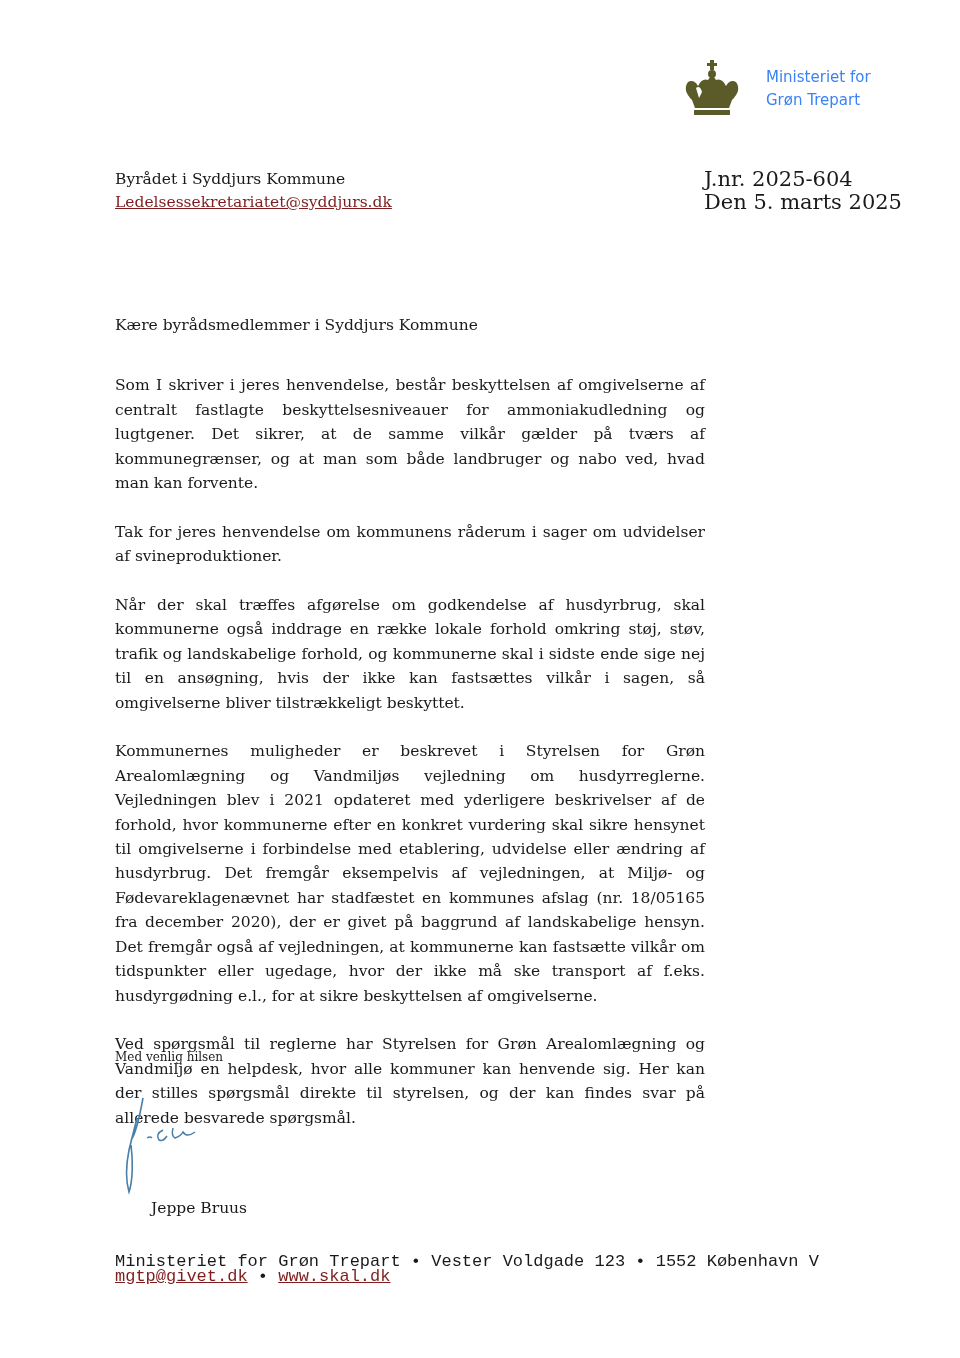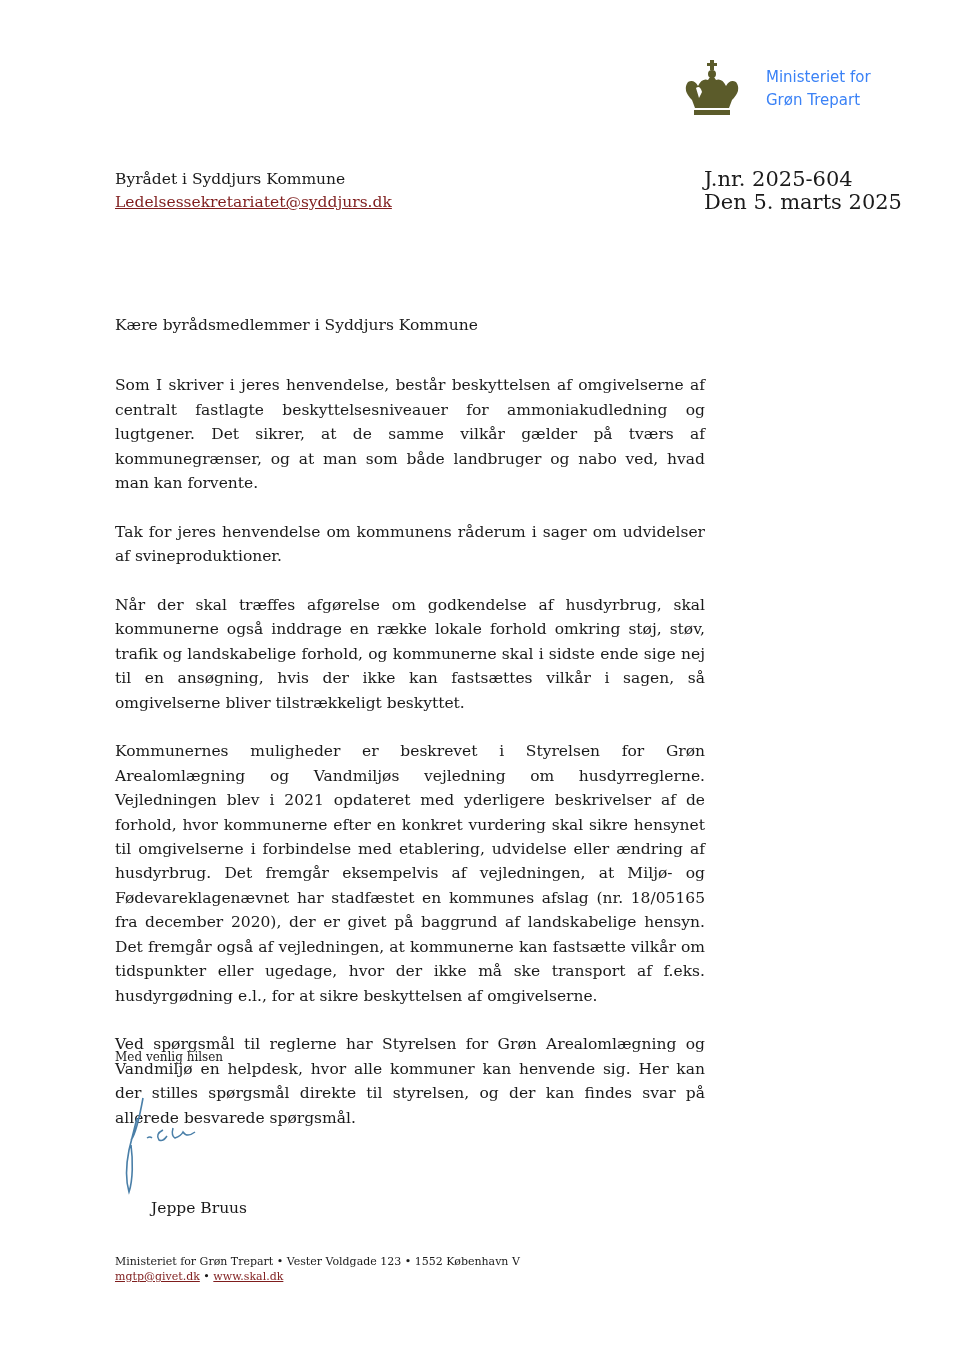--- a/index.html
+++ b/index.html
@@ -9,21 +9,21 @@
   .logo-text { margin-left: 24px; font-family: "DejaVu Sans", "Liberation Sans", sans-serif; color: #3b82f6; font-size: 15px; line-height: 23px; }
   .recipient { position: absolute; left: 115px; top: 168px; font-size: 15.5px; line-height: 23px; }
   .recipient a, .footer a { color: #7f1d1d; text-decoration: underline; }
   .ref { position: absolute; left: 704px; top: 168px; font-size: 21px; line-height: 23px; }
   .body { position: absolute; left: 115px; top: 313px; width: 590px; font-size: 15.5px; line-height: 24.4px; }
   .body p { margin: 0 0 24.4px 0; text-align: justify; }
   .body p.salutation { margin-bottom: 36px; text-align: left; }
   .closing { position: absolute; left: 115px; top: 1050px; font-size: 12px; }
   .signature { position: absolute; left: 115px; top: 1090px; width: 110px; height: 105px; }
   .signer { position: absolute; left: 115px; top: 1199px; font-size: 15.5px; margin-left: 36px; }
-  .footer { position: absolute; left: 115px; top: 1254px; font-size: 11px; line-height: 15px; }
+  .footer { position: absolute; left: 115px; top: 1254px; font-size: 17px; line-height: 15px; font-family: Liberation Mono, monospace; }
 </style>
 </head>
 <body>
 
 <div class="logo">
   <svg viewBox="0 0 60 58">
     <g fill="#5b5b2a">
       <rect x="28" y="0" width="4" height="10"></rect>
       <rect x="25" y="3" width="10" height="3"></rect>
       <circle cx="30" cy="14" r="4"></circle>

